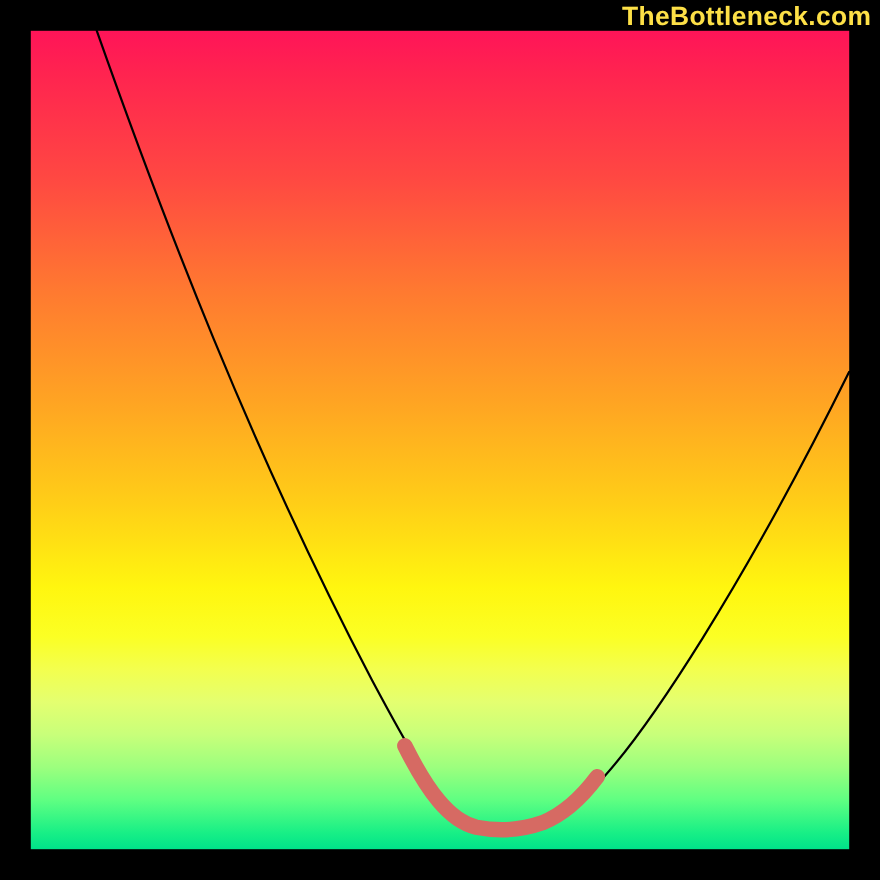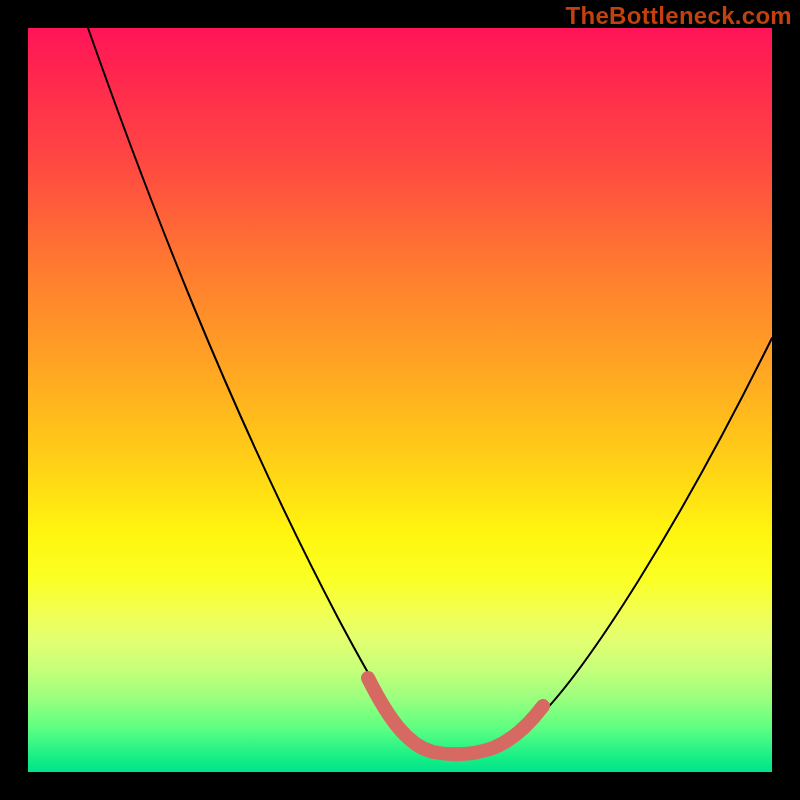--- a/index.html
+++ b/index.html
@@ -10,21 +10,21 @@
     height: 800px;
     background: #000;
   }
   .watermark {
     position: absolute;
     top: 2px;
     right: 8px;
     font-family: Arial, Helvetica, sans-serif;
     font-size: 24px;
     font-weight: 600;
-    color: #c2410c;
+    color: #fde047;
     letter-spacing: 0.3px;
     z-index: 10;
   }
   .plot {
     position: absolute;
     left: 28px;
     top: 28px;
     width: 744px;
     height: 744px;
     

